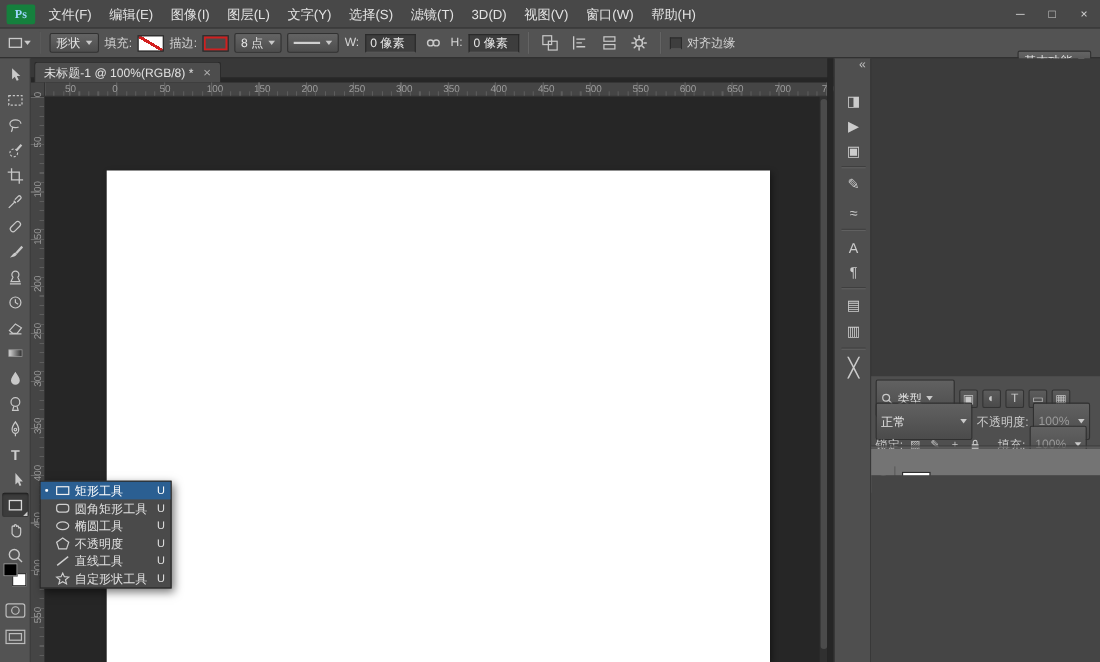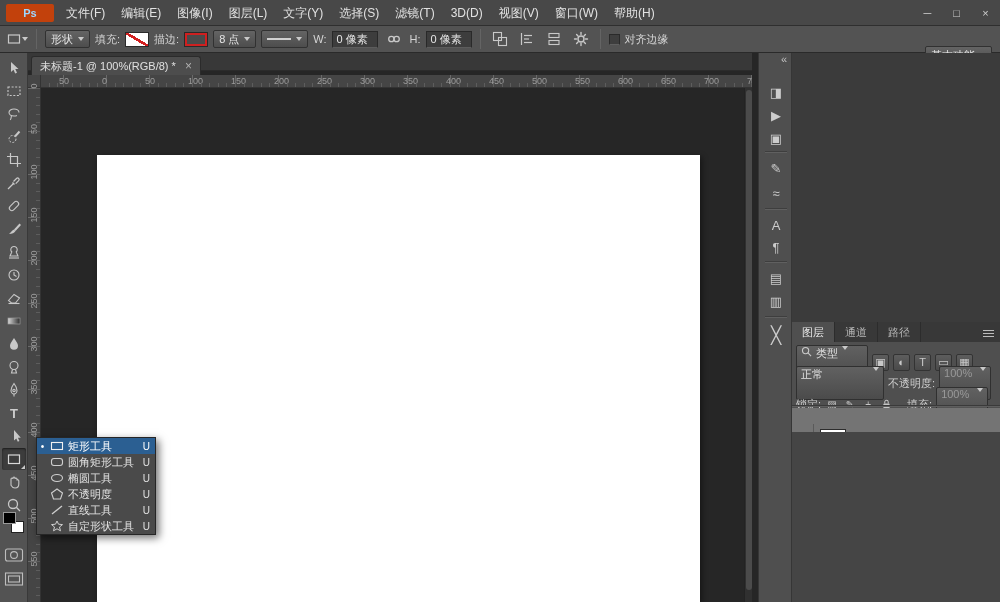--- a/index.html
+++ b/index.html
@@ -2,21 +2,21 @@
 <html><head>
 <meta charset="utf-8">
 <style>
   *{margin:0;padding:0;box-sizing:border-box;}
   html,body{width:1000px;height:602px;overflow:hidden;background:#262626;}
   body{font-family:"Liberation Sans","DejaVu Sans",sans-serif;font-size:12px;color:#d8d8d8;-webkit-user-select:none;user-select:none;}
   .app{position:relative;width:1000px;height:602px;background:#262626;}
 
   
   .menubar{position:absolute;left:0;top:0;width:1000px;height:26px;background:#484848;border-bottom:1px solid #2f2f2f;display:flex;align-items:center;}
-  .logo{width:48px;height:18px;margin:0 4px 0 6px;background:#c2410c;color:#9cd6ff;font-weight:bold;font-size:11px;display:flex;align-items:center;justify-content:center;border-radius:2px;}
+  .logo{width:26px;height:18px;margin:0 4px 0 6px;background:#15803d;color:#9cd6ff;font-weight:bold;font-size:11px;display:flex;align-items:center;justify-content:center;border-radius:2px;font-family:Liberation Serif, serif;}
   .menu-item{padding:0 8px;line-height:26px;font-size:12px;color:#e2e2e2;cursor:default;}
   .wincontrols{margin-left:auto;display:flex;}
   .winbtn{width:29px;height:26px;display:flex;align-items:center;justify-content:center;color:#cfcfcf;font-size:11px;}
 
   
   .optionsbar{position:absolute;left:0;top:26px;width:1000px;height:27px;background:#535353;border-bottom:1px solid #2a2a2a;display:flex;align-items:center;padding:0 6px;gap:5px;}
   .sep{width:1px;height:20px;background:#3c3c3c;border-right:1px solid #646464;margin:0 3px;}
   .dd{height:18px;background:linear-gradient(#646464,#4d4d4d);border:1px solid #313131;border-radius:2px;display:inline-flex;align-items:center;padding:0 5px;gap:5px;font-size:11px;color:#e4e4e4;}
   .caret{width:0;height:0;border-left:3px solid transparent;border-right:3px solid transparent;border-top:4px solid #c9c9c9;}
   .lbl{font-size:11px;color:#d4d4d4;white-space:nowrap;}
@@ -71,21 +71,21 @@
   
   .panels-bg{position:absolute;left:792px;top:53px;width:208px;height:549px;background:#3b3b3b;}
   .ptabbar{position:absolute;left:792px;width:208px;height:19px;background:#383838;display:flex;align-items:flex-end;}
   .ptab{height:19px;padding:0 10px;display:flex;align-items:center;font-size:11px;color:#b5b5b5;border-right:1px solid #2c2c2c;}
   .ptab.active{background:#4f4f4f;color:#e8e8e8;}
   .pmenu{margin-left:auto;margin-right:6px;margin-bottom:5px;width:11px;height:7px;background:repeating-linear-gradient(180deg,#bcbcbc 0 1px,transparent 1px 3px);}
   .props-content{position:absolute;left:792px;top:80px;width:208px;height:242px;background:#4f4f4f;border-bottom:1px solid #2e2e2e;}
   .props-empty{position:absolute;left:10px;top:8px;font-size:11px;color:#cfcfcf;}
   .layers-content{position:absolute;left:792px;top:342px;width:208px;height:260px;background:#4f4f4f;}
   .lrow{position:absolute;left:0;width:208px;display:flex;align-items:center;gap:4px;padding:0 4px;}
-  .minidd{height:34px;background:linear-gradient(#616161,#4b4b4b);border:1px solid #303030;border-radius:2px;display:inline-flex;padding:0 4px;gap:4px;font-size:11px;color:#e2e2e2;}
+  .minidd{height:34px;background:linear-gradient(#616161,#4b4b4b);border:1px solid #303030;border-radius:2px;display:inline-flex;align-items:center;padding:0 4px;gap:4px;font-size:11px;color:#e2e2e2;}
   .grayed{color:#999 !important;}
   .fbtn{width:17px;height:17px;display:flex;align-items:center;justify-content:center;font-size:11px;color:#c8c8c8;background:linear-gradient(#5d5d5d,#4a4a4a);border:1px solid #333;border-radius:2px;}
   .lockico{width:14px;height:15px;display:flex;align-items:center;justify-content:center;font-size:10px;color:#c6c6c6;}
   .llabel{font-size:11px;color:#cccccc;white-space:nowrap;}
   .ldivider{position:absolute;left:0;top:63px;width:208px;border-top:1px solid #3a3a3a;border-bottom:1px solid #5e5e5e;}
   .layerrow{position:absolute;left:0;top:66px;width:208px;height:40px;background:#747474;display:flex;align-items:flex-end;}
   .eyecell{width:22px;height:24px;display:flex;align-items:center;justify-content:center;border-right:1px solid #5a5a5a;}
   .lthumb{width:24px;height:18px;background:#fff;outline:1px solid #2d2d2d;margin-left:7px;}
   .lname{margin-left:8px;font-size:11px;font-style:italic;color:#f2f2f2;flex:1;}
   .layerlock{margin-right:8px;}
@@ -397,26 +397,20 @@
     <div class="dockdiv" style="top:208px"></div>
     <div class="dockbtn" style="top:215px">▤</div>
     <div class="dockbtn" style="top:238px">▥</div>
     <div class="dockdiv" style="top:263px"></div>
     <div class="dockbtn big" style="top:270px">╳</div>
   </div>
 
   <div class="panels-bg"></div>
 
 
-  <div class="ptabbar" style="top:322px;height:20px">
-    <span class="ptab active" style="height:20px">图层</span>
-    <span class="ptab" style="height:20px">通道</span>
-    <span class="ptab" style="height:20px">路径</span>
-    <span class="pmenu"></span>
-  </div>
 
   <div class="layers-content">
 
     <div class="lrow" style="top:3px">
       <div class="minidd" style="width:72px">
         <svg width="11" height="11" viewBox="0 0 12 12" fill="none" stroke="#c9c9c9" stroke-width="1.2">
             <circle cx="5" cy="5" r="3.4"></circle>
             <path d="M7.6 7.6 L11 11"></path>
           </svg>
         <span>类型</span>

